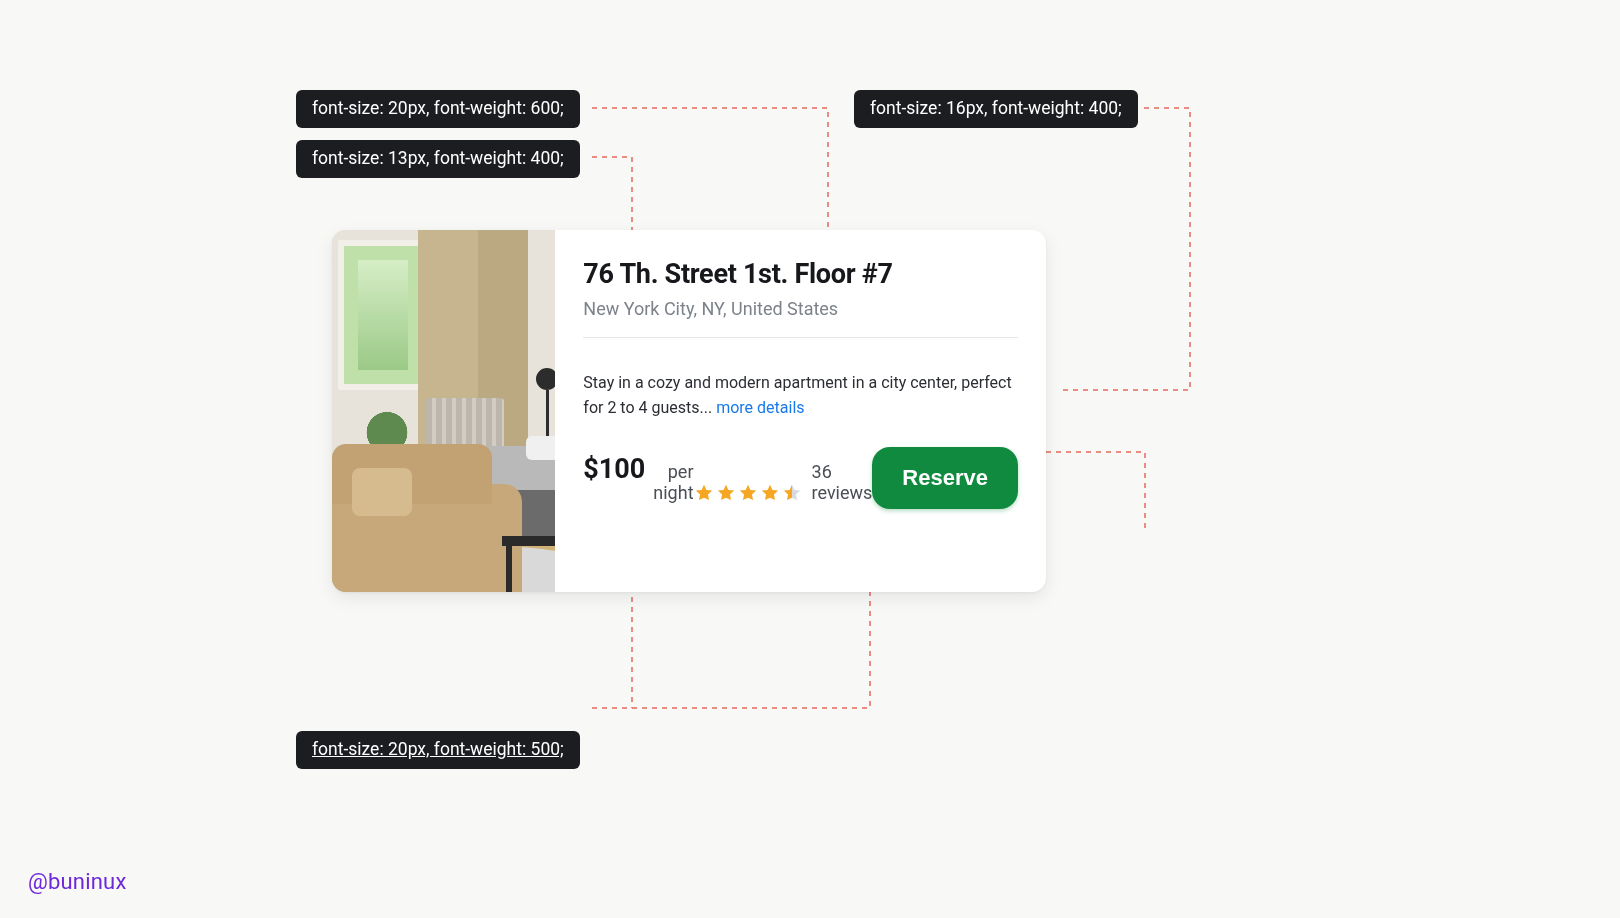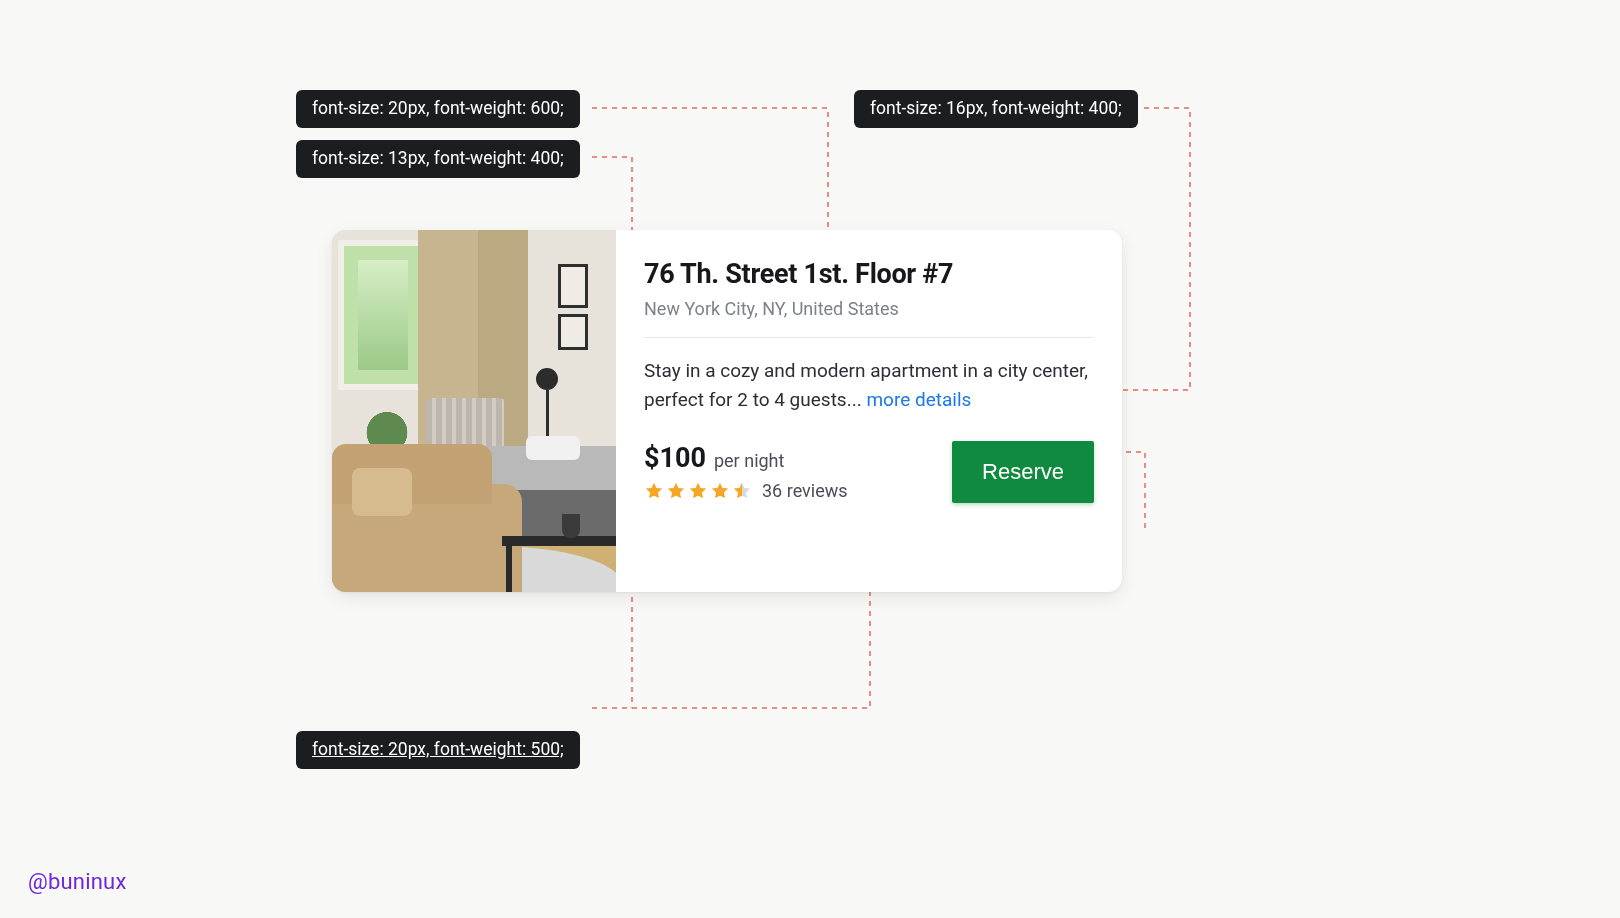--- a/index.html
+++ b/index.html
@@ -47,21 +47,21 @@
     stroke: #e36a5c;
     stroke-width: 1.5;
     stroke-dasharray: 5 5;
   }
 
   
   .card {
     position: absolute;
     left: 332px;
     top: 230px;
-    width: 790px;
+    width: 714px;
     height: 362px;
     background: #fff;
     border-radius: 14px;
     box-shadow: 0 6px 18px rgba(0,0,0,0.08), 0 1px 3px rgba(0,0,0,0.05);
     display: flex;
     overflow: hidden;
   }
   .photo {
     width: 284px;
     height: 100%;
@@ -114,52 +114,52 @@
     margin-top: 8px;
     font-size: 18px;
     color: #7d828a;
   }
   .divider {
     margin-top: 18px;
     border: none;
     border-top: 1px solid #e5e7ea;
   }
   .desc {
-    margin-top: 18px;
-    font-size: 19px;
+    margin-top: 33px;
+    font-size: 16px;
     line-height: 1.55;
     color: #2b2e33;
   }
   .desc .more {
     color: #1a79e8;
     cursor: pointer;
   }
 
   .price-row {
     margin-top: 26px;
     display: flex;
     align-items: center;
     justify-content: space-between;
   }
-  .price-col { display:flex; flex-direction:column; gap:6px; }
+  .price-col { display:flex; flex-direction:row; }
   .price-line { display:flex; align-items:baseline; gap:8px; }
   .price { font-size: 27px; font-weight: 700; color:#16181b; }
   .per   { font-size: 18px; color:#4a4e55;text-align:right; }
   .rating-line { display:flex; align-items:flex-end; gap:10px; }
   .stars { display:flex; gap:2px; }
   .star svg { width:20px; height:20px; display:block; }
   .reviews { font-size:18px; color:#4a4e55; }
 
   .reserve-btn {
     background:#0f8a3f;
     color:#fff;
     font-size:22px;
-    font-weight:400;
+    font-weight:700;
     border:none;
-    border-radius:2px;
+    border-radius:18px;
     padding:18px 30px;
     cursor:pointer;
     box-shadow: 0 2px 4px rgba(15,138,63,0.3);
   }
 
   .footnote {
     margin-top: 18px;
     font-size: 17px;
     color: #2f3237;
   }

